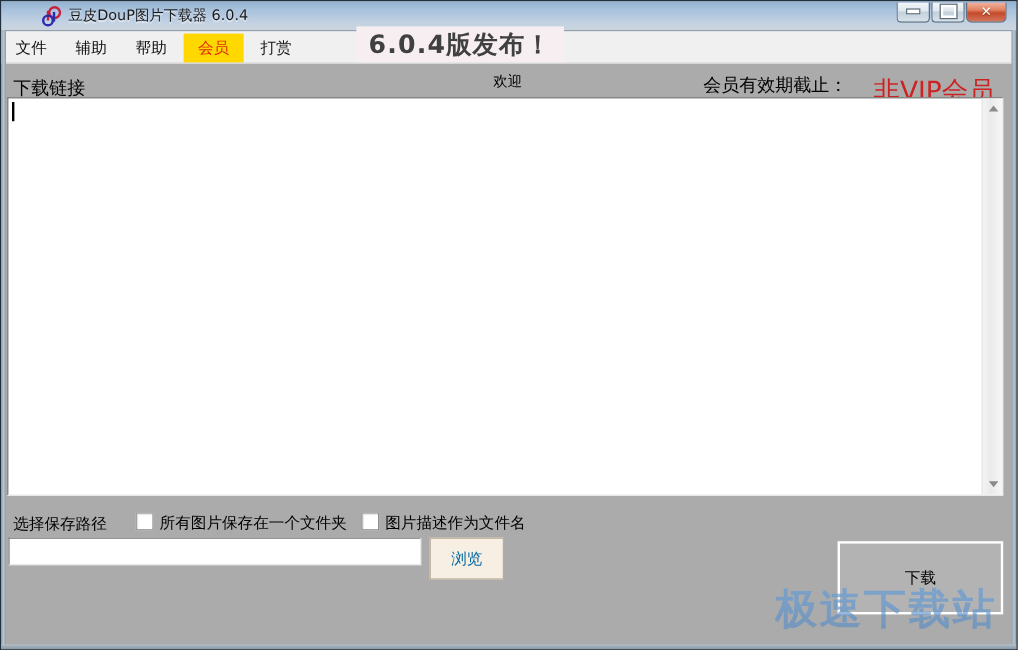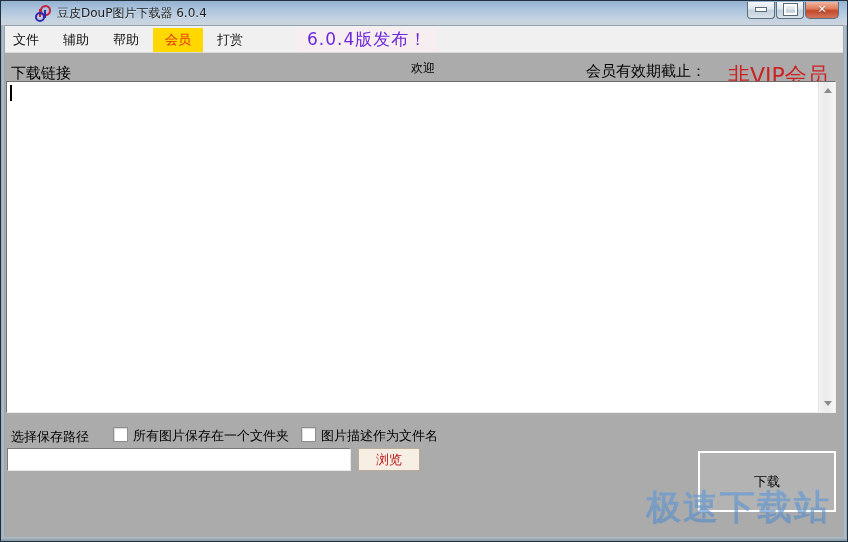--- a/index.html
+++ b/index.html
@@ -35,22 +35,22 @@
     background:linear-gradient(to bottom,#f2b5a2 0%,#e08060 40%,#c4492a 55%,#d3765c 100%);}
   .glyph-min{width:10px;height:3px;background:#fff;border:1px solid #5a6b7a;box-sizing:content-box;}
   .glyph-max{width:9px;height:7px;border:2px solid #fff;outline:1px solid #5a6b7a;background:transparent;}
   .glyph-close{color:#fff;font-size:11px;font-weight:bold;text-shadow:0 1px 1px rgba(0,0,0,.4);line-height:1;}
   
   .menubar{position:absolute;left:0;right:4px;top:25px;height:26px;
     background:#f0f0f0;border-bottom:1px solid #d9d9d9;
     display:flex;align-items:flex-end;font-size:13px;color:#111;}
   .menu-item{padding:3px 12px;cursor:default;}
   .menu-item.highlight{background:#ffd800;color:#e02a00;margin:0 2px;}
-  .banner{margin-left:42px;background:#f6eef1;color:#6d28d9;font-weight:normal;
-    font-size:17px;padding:1px 10px;letter-spacing:1px;}
+  .banner{margin-left:42px;background:#f6eef1;color:#404040;font-weight:bold;
+    font-size:21px;padding:1px 10px;letter-spacing:1px;}
   
   .lbl{position:absolute;color:#000;}
   .lbl-links{left:10px;top:63px;font-size:15px;}
   .lbl-welcome{left:50%;transform:translateX(-54%);top:59px;font-size:12px;}
   .lbl-expiry{left:585px;top:61px;font-size:15px;}
   .lbl-vip{left:727px;top:60px;font-size:22px;color:#cc2222;}
   
   .editor{position:absolute;left:5px;top:80px;width:830px;height:332px;background:#fff;
     border:1px solid;border-color:#6e6e6e #ededed #ededed #6e6e6e;box-sizing:border-box;}
   .caret{position:absolute;left:3px;top:3px;width:2px;height:16px;background:#000;}
@@ -65,23 +65,23 @@
   
   .lbl-savepath{left:10px;top:427px;font-size:13px;}
   .checkbox-row{position:absolute;left:112px;top:426px;display:flex;align-items:flex-start;font-size:13px;}
   .checkbox{width:13px;height:13px;background:#fff;border:1px solid #8e8e8e;
     box-shadow:inset 1px 1px 1px rgba(0,0,0,.15);margin-right:5px;flex:0 0 auto;}
   .cb-label{margin-right:12px;}
   
   .path-input{position:absolute;left:6px;top:447px;width:344px;height:23px;background:#fff;
     border:1px solid;border-color:#7a7a7a #e8e8e8 #e8e8e8 #7a7a7a;box-sizing:border-box;
     font-size:13px;padding:2px 4px;font-family:"DejaVu Sans","Liberation Sans",sans-serif;}
-  .browse-btn{position:absolute;left:357px;top:447px;width:62px;height:23px;
+  .browse-btn{position:absolute;left:357px;top:447px;width:62px;height:35px;
     background:#f7efe3;border:1px solid #b9ab97;box-sizing:border-box;
-    font-size:13px;color:#b91c1c;display:flex;align-items:center;justify-content:center;cursor:default;}
+    font-size:13px;color:#0369a1;display:flex;align-items:center;justify-content:center;cursor:default;}
   
   .download-btn{position:absolute;left:697px;top:450px;width:138px;height:61px;
     background:#b3b3b3;border:2px solid #ffffff;box-sizing:border-box;
     display:flex;align-items:center;justify-content:center;font-size:13px;color:#000;cursor:default;}
   
   .watermark{position:absolute;right:16px;bottom:10px;font-size:35px;font-weight:bold;
     letter-spacing:2px;pointer-events:none;
     background:linear-gradient(to bottom,rgba(108,160,214,.75),rgba(73,130,196,.55));
     -webkit-background-clip:text;background-clip:text;color:transparent;}
 </style>

